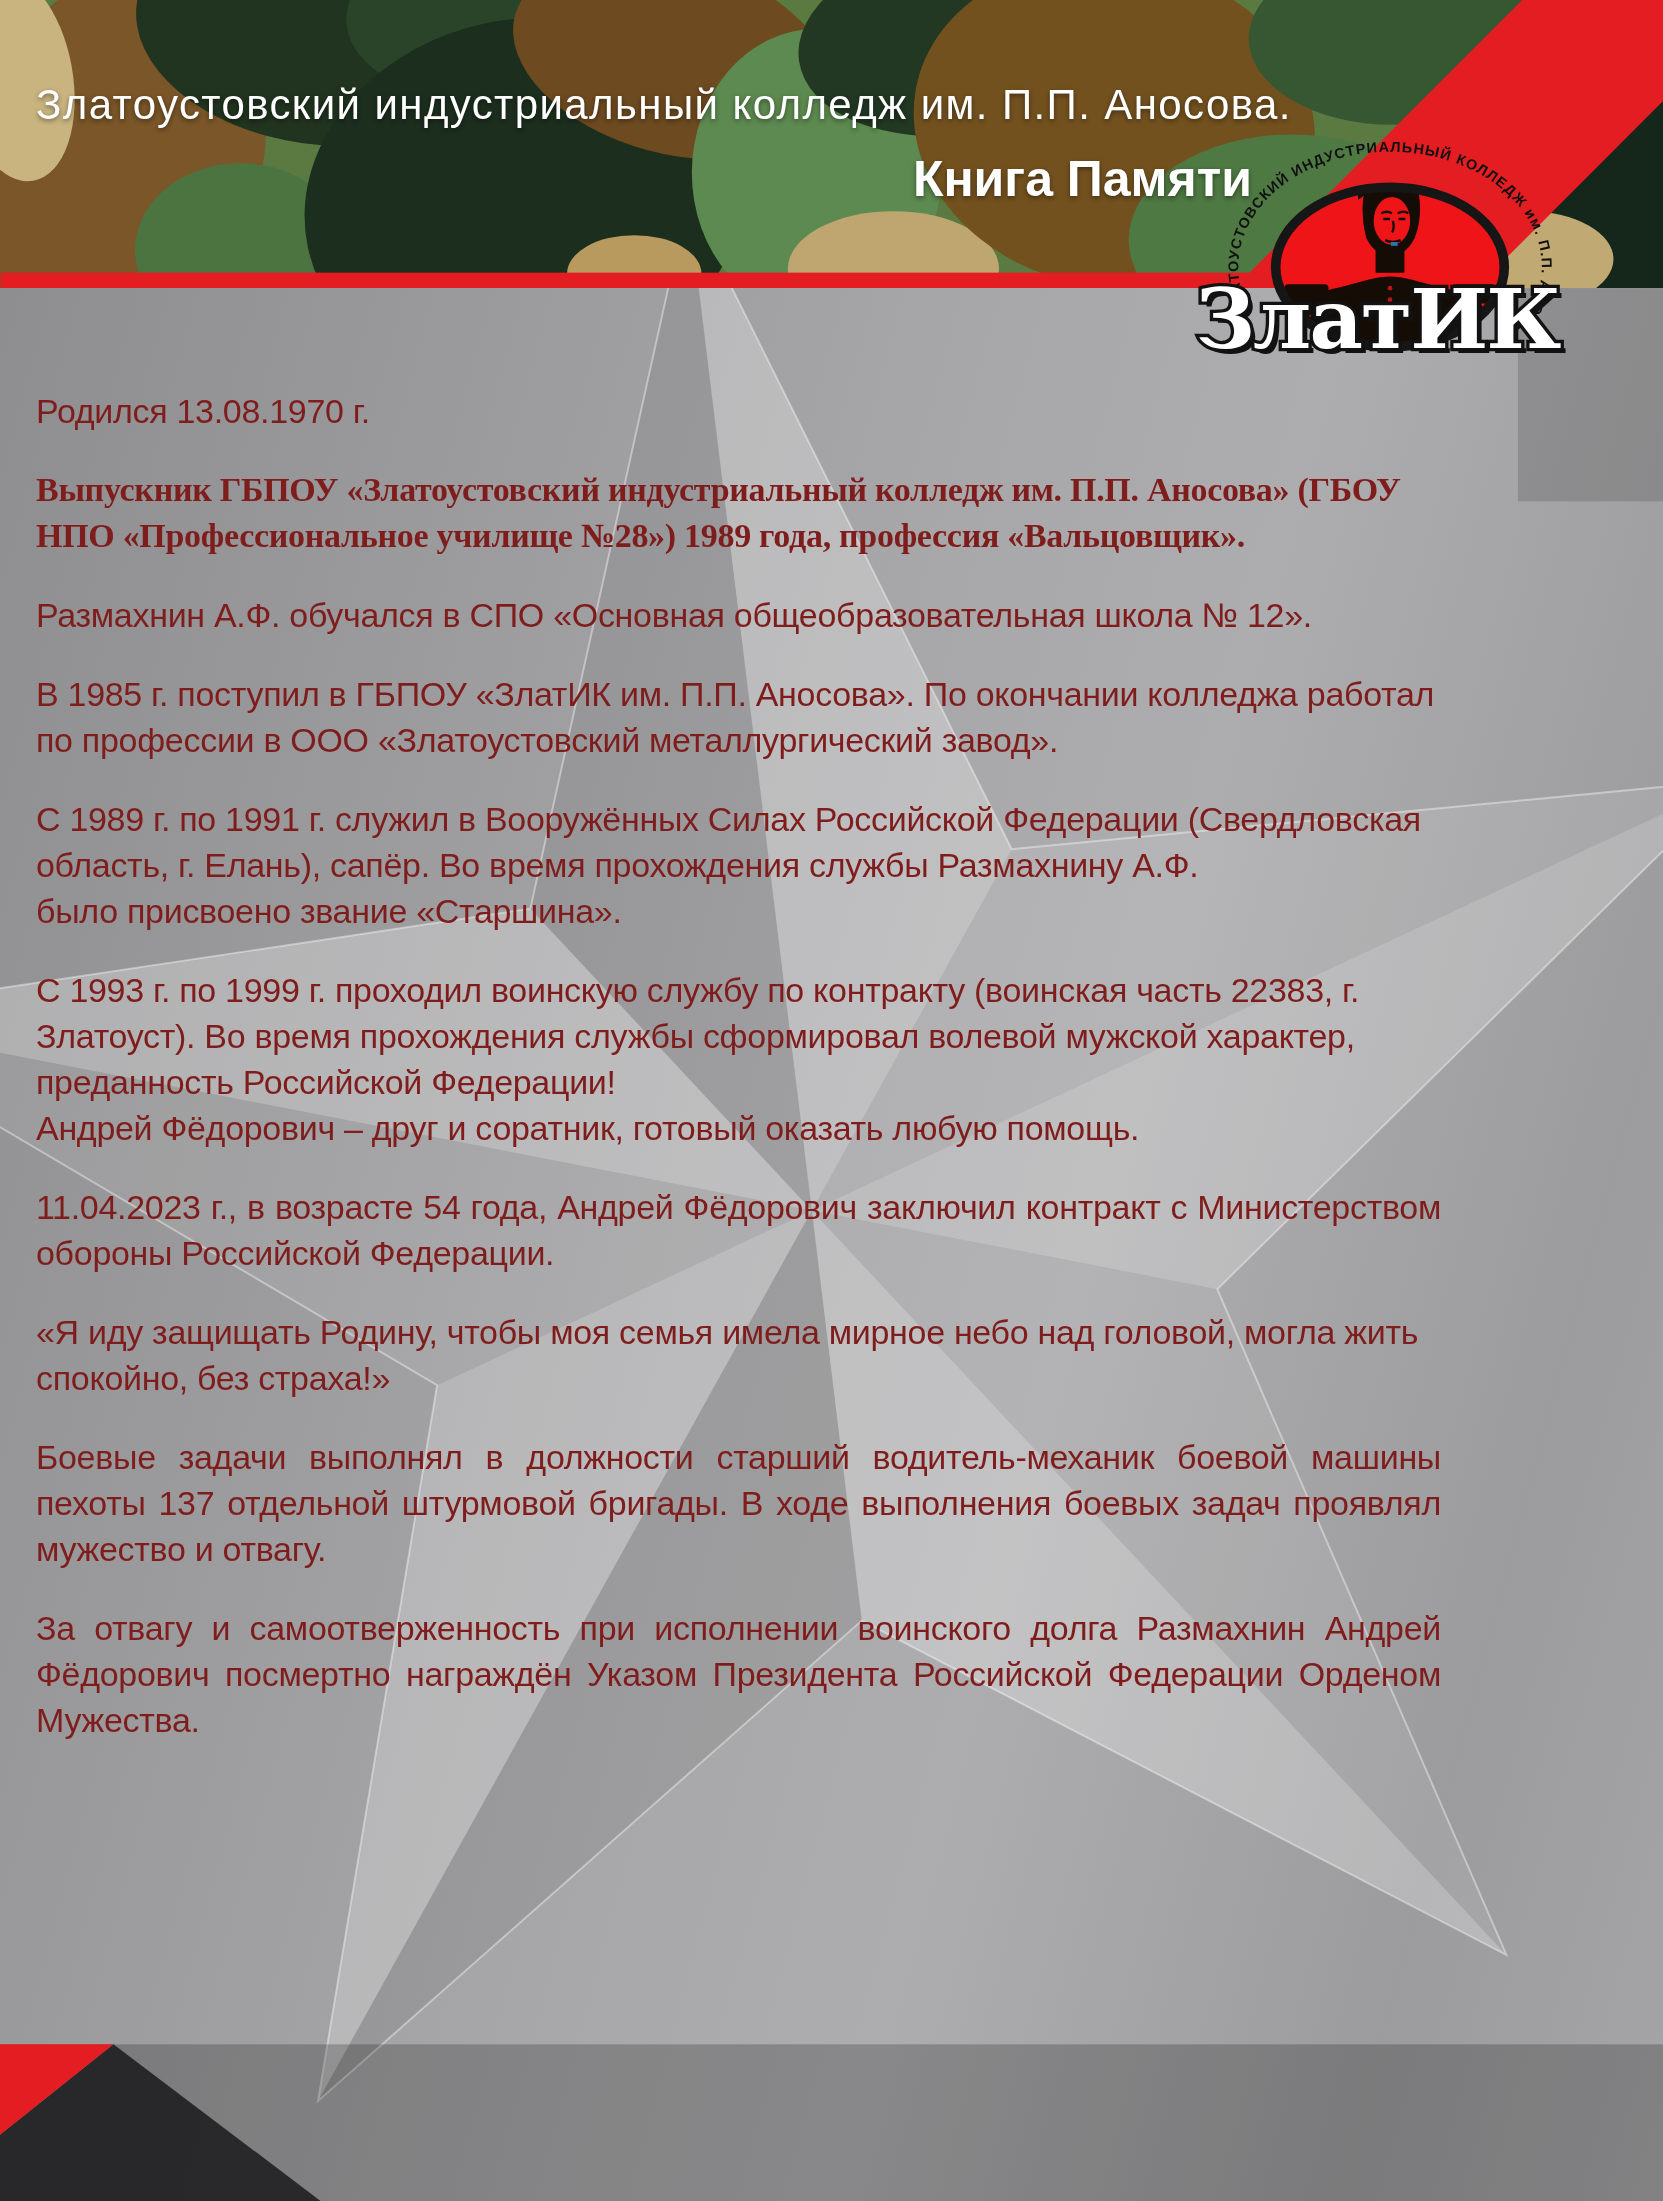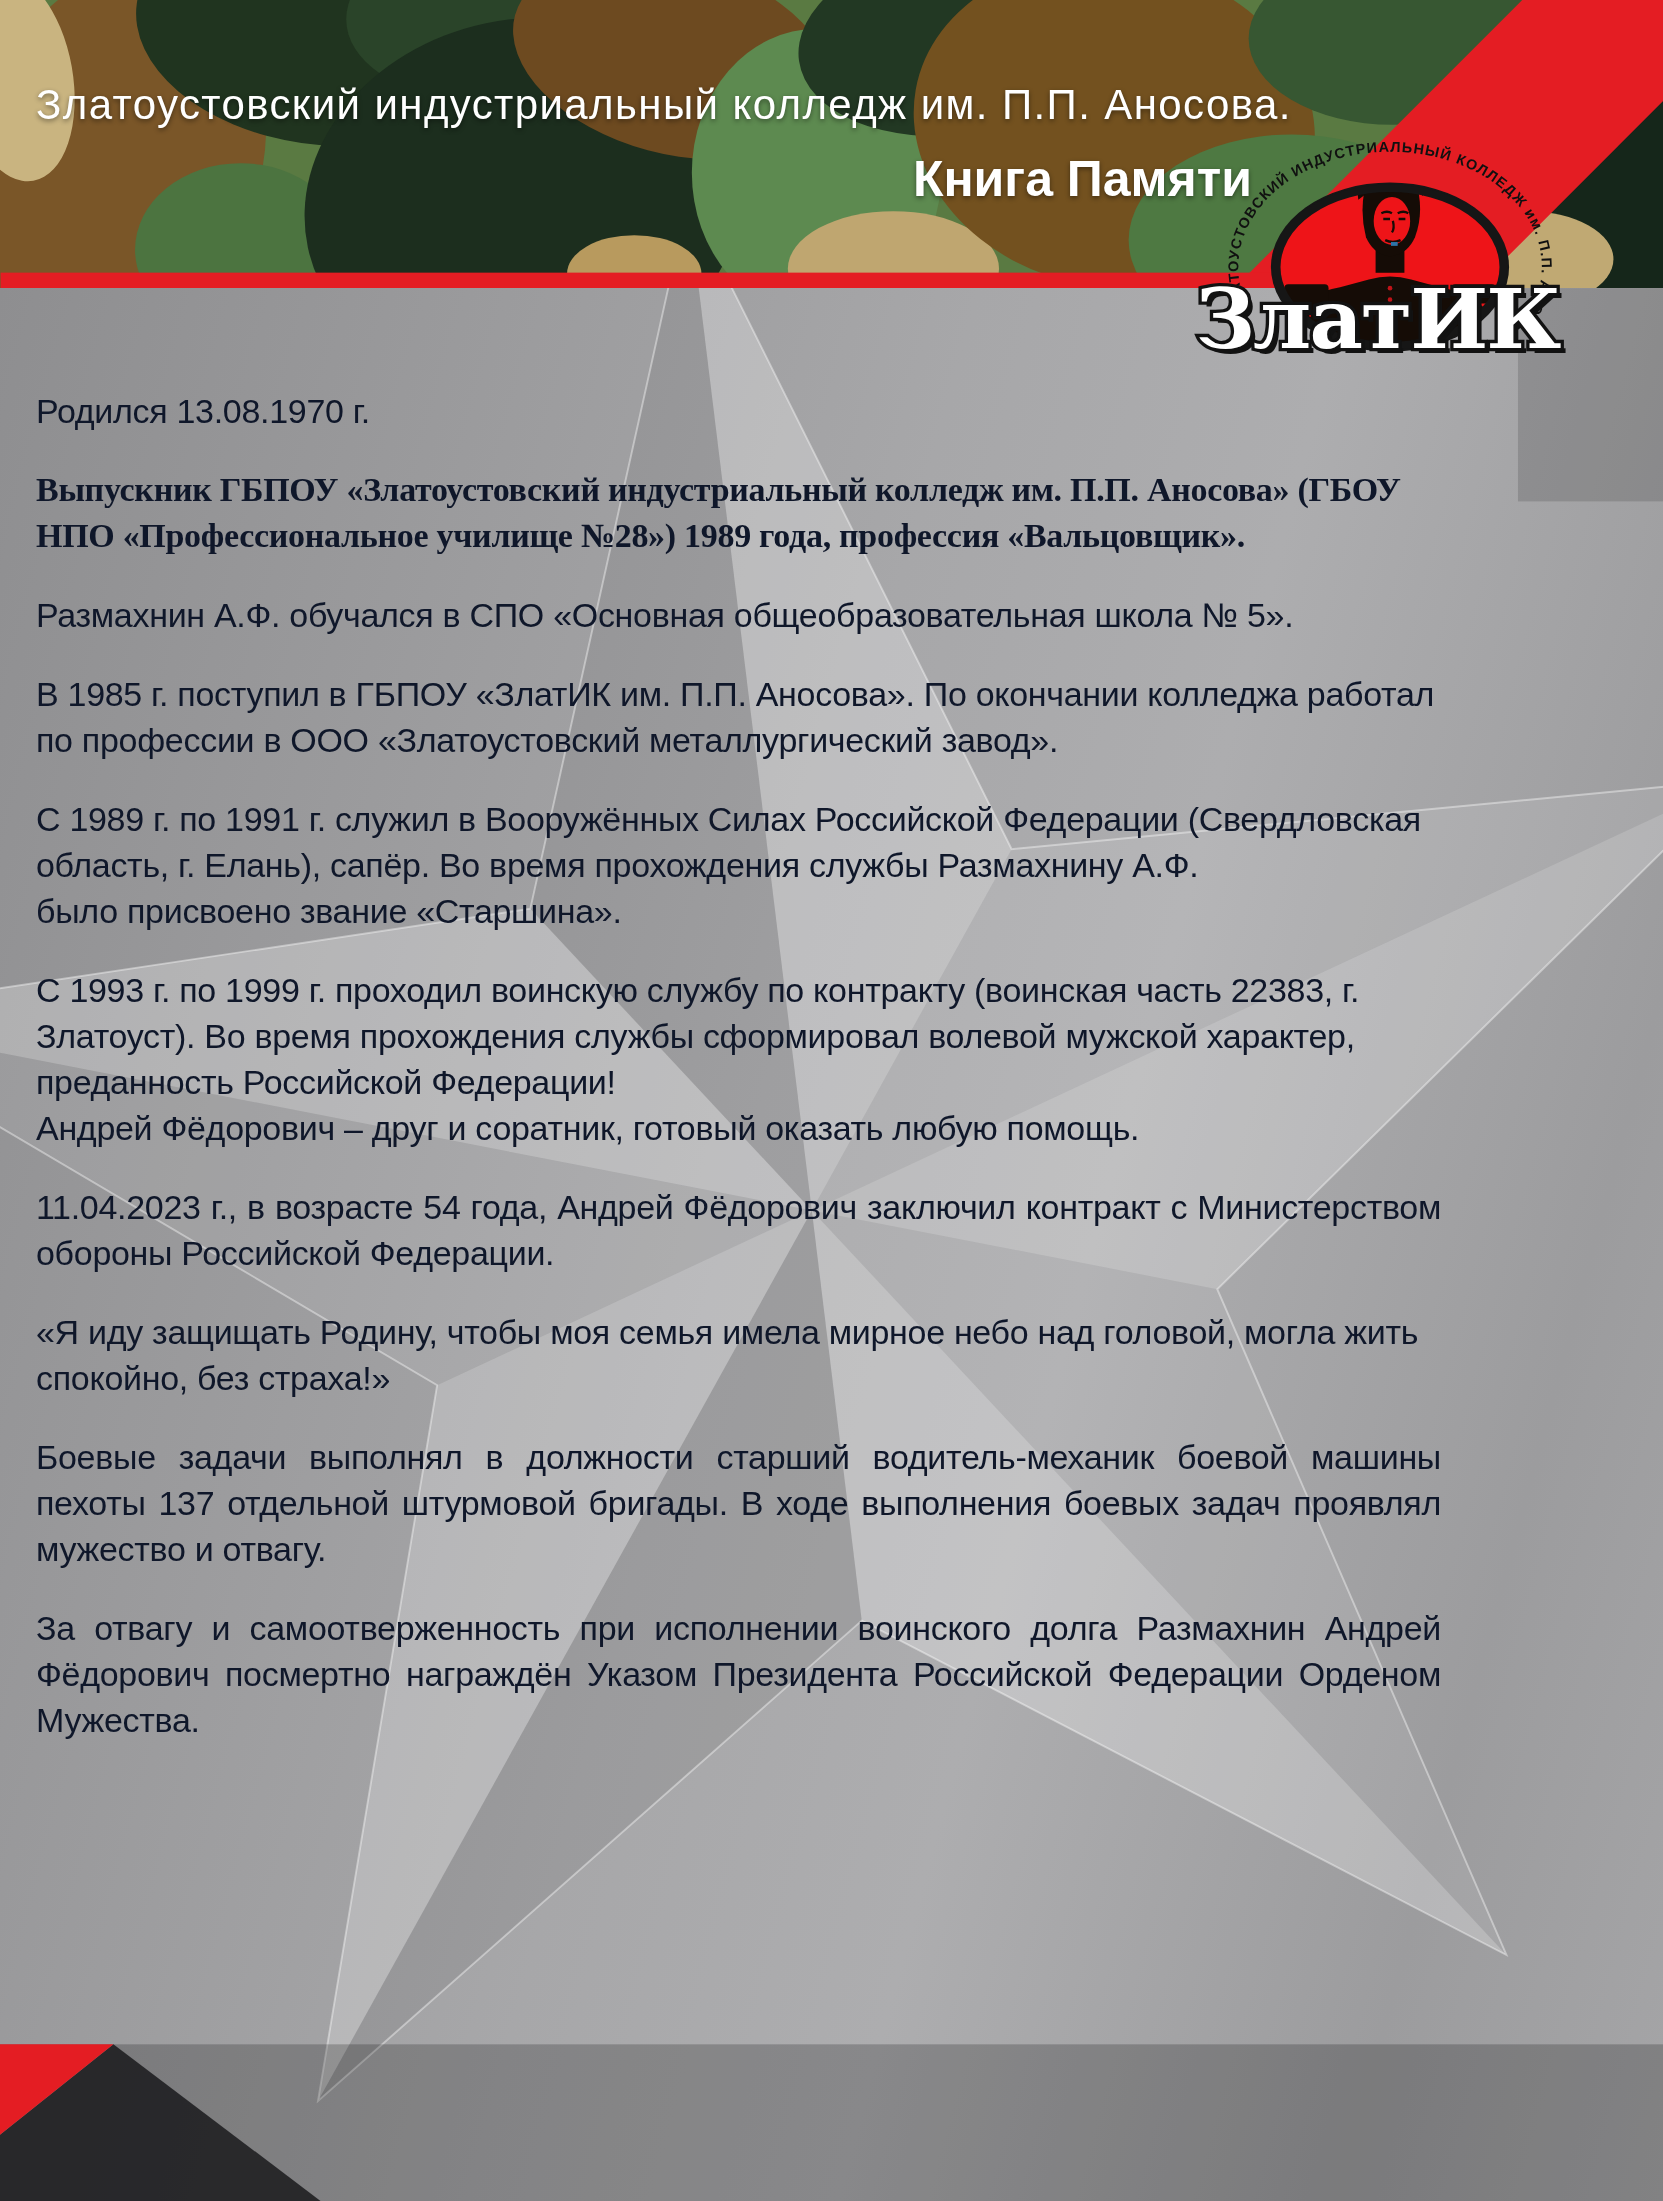--- a/index.html
+++ b/index.html
@@ -17,21 +17,21 @@
     text-shadow:0 1.9px 4.8px rgba(0,0,0,.45);}
 
   
   .gray-body{position:absolute;left:0;top:288px;width:1664px;height:1914px;z-index:0;
     background:linear-gradient(105deg,#8e8e90 0%,#98989a 18%,#a7a7a9 45%,#adadaf 62%,#9c9c9e 85%,#a5a5a7 100%);}
   .star-svg{position:absolute;left:0;top:288px;z-index:1;pointer-events:none;}
   .overlay-svg{position:absolute;left:0;top:0;z-index:6;pointer-events:none;}
 
   .bio{position:absolute;left:36px;top:388px;width:1405px;z-index:3;}
   .para{margin:0 0 33px 0;font-size:34px;line-height:46px;letter-spacing:-0.3px;
-    color:#0f172a;white-space:pre-wrap;}
+    color:#7f1d1d;white-space:pre-wrap;}
   .para.bold{font-weight:700;font-family:Liberation Serif, serif;}
   .para.justify{text-align:justify;margin-top:6px;}
 </style>
 </head>
 <body>
 
 <div class="page">
 
   <div class="gray-body"></div>
 
@@ -145,21 +145,21 @@
 
     <g>
       <text x="1434" y="362" text-anchor="middle" font-family="DejaVu Serif, serif" font-size="86" font-weight="700" letter-spacing="-2" fill="#121212" transform="translate(5,6)">ЗлатИК</text>
       <text x="1434" y="362" text-anchor="middle" font-family="DejaVu Serif, serif" font-size="86" font-weight="700" letter-spacing="-2" fill="#ffffff" stroke="#121212" stroke-width="7" paint-order="stroke">ЗлатИК</text>
     </g>
   </svg>
 
   <div class="bio">
       <p class="para">Родился 13.08.1970 г.</p>
       <p class="para bold">Выпускник ГБПОУ «Златоустовский индустриальный колледж им. П.П. Аносова» (ГБОУ НПО «Профессиональное училище №28») 1989 года, профессия «Вальцовщик».</p>
-      <p class="para">Размахнин А.Ф. обучался в СПО «Основная общеобразовательная школа № 5».</p>
+      <p class="para">Размахнин А.Ф. обучался в СПО «Основная общеобразовательная школа № 12».</p>
       <p class="para">В 1985 г. поступил в ГБПОУ «ЗлатИК им. П.П. Аносова». По окончании колледжа работал по профессии в ООО «Златоустовский металлургический завод».</p>
       <p class="para">С 1989 г. по 1991 г. служил в Вооружённых Силах Российской Федерации (Свердловская область, г. Елань), сапёр. Во время прохождения службы Размахнину А.Ф.
 было присвоено звание «Старшина».</p>
       <p class="para">С 1993 г. по 1999 г. проходил воинскую службу по контракту (воинская часть 22383, г. Златоуст). Во время прохождения службы сформировал волевой мужской характер, преданность Российской Федерации!
 Андрей Фёдорович – друг и соратник, готовый оказать любую помощь.</p>
       <p class="para justify">11.04.2023 г., в возрасте 54 года, Андрей Фёдорович заключил контракт с Министерством обороны Российской Федерации.</p>
       <p class="para">«Я иду защищать Родину, чтобы моя семья имела мирное небо над головой, могла жить спокойно, без страха!»</p>
       <p class="para justify">Боевые задачи выполнял в должности старший водитель-механик боевой машины пехоты 137 отдельной штурмовой бригады. В ходе выполнения боевых задач проявлял мужество и отвагу.</p>
       <p class="para justify">За отвагу и самоотверженность при исполнении воинского долга Размахнин Андрей Фёдорович посмертно награждён Указом Президента Российской Федерации Орденом Мужества.</p>
     </div>

